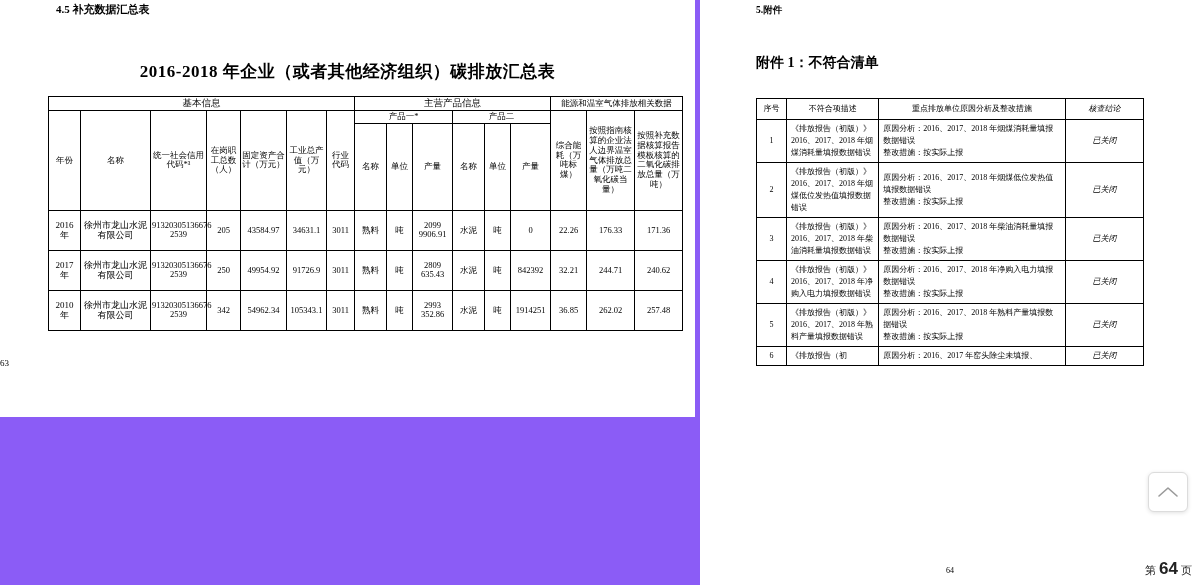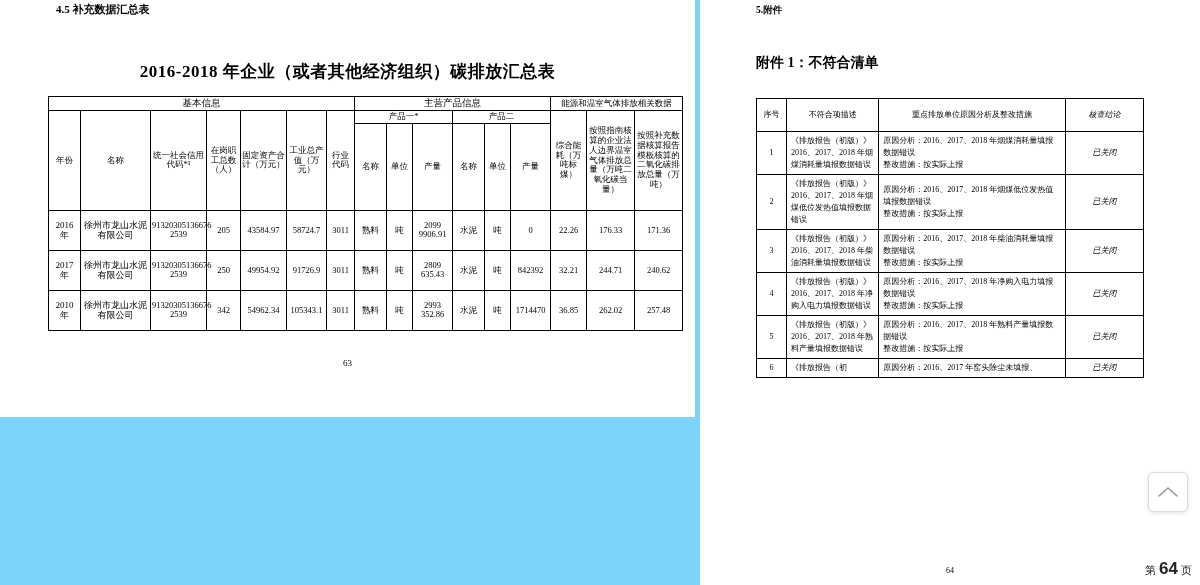--- a/index.html
+++ b/index.html
@@ -6,21 +6,21 @@
   html, body {
     margin: 0; padding: 0;
     width: 1200px; height: 585px;
     background: #e9e9e9;
     font-family: "Liberation Serif", "DejaVu Serif", serif;
     overflow: hidden;
   }
   .viewport {
     position: relative;
     width: 1200px; height: 585px;
-    background: #7dd3fc;
+    background: #8b5cf6;
   }
   
   .page-left {
     position: absolute;
     left: 0; top: 0;
     width: 695px; height: 417px;
     background: #ffffff;
   }
   .page-right {
     position: absolute;
@@ -66,21 +66,20 @@
     font-size: 8.5px;
   }
   #emission-table .grp { font-size: 9.5px; }
   #emission-table td.yr, #emission-table td.name { font-size: 9px; }
   #emission-table .hdr-tall { height: 100px; }
   #emission-table td.data { height: 40px; }
   .pg-num-left {
     position: absolute;
     left: 0; top: 358px;
     width: 695px;
-    text-align: center;
     font-size: 9px;
   }
   
   .right-sec-head { position: absolute; left: 56px; top: 4px; font-size: 9.5px; }
   .attach-title {
     position: absolute;
     left: 56px; top: 54px;
     font-size: 14px;
     font-weight: bold;
   }
@@ -88,21 +87,21 @@
     position: absolute;
     left: 56px; top: 66px;
     width: 388px;
     font-size: 8px;
   }
   #nonconform-table td { padding: 3px 4px; }
   #nonconform-table td.c-no { width: 30px; text-align: center; }
   #nonconform-table td.c-desc { width: 92px; text-align: left; line-height: 1.5; }
   #nonconform-table td.c-meas { width: 186px; text-align: left; line-height: 1.5; }
   #nonconform-table td.c-concl { width: 78px; text-align: center; font-style: italic; }
-  #nonconform-table tr.head td { text-align: center; font-size: 8px; padding: 10px 3px; }
+  #nonconform-table tr.head td { text-align: center; font-size: 8px; padding: 4px 3px; }
   .pg-num-right {
     position: absolute;
     left: 0; top: 566px;
     width: 500px;
     text-align: center;
     font-size: 8px;
   }
   
   .scroll-top-btn {
     position: absolute;
@@ -187,21 +186,21 @@
           <td rowspan="2">产量</td>
         </tr>
         <tr style="height:4px"></tr>
 
         <tr>
           <td class="data yr">2016 年</td>
           <td class="data name">徐州市龙山水泥有限公司</td>
           <td class="data">91320305136676 2539</td>
           <td class="data">205</td>
           <td class="data">43584.97</td>
-          <td class="data">58724.7</td>
+          <td class="data">34631.1</td>
           <td class="data">3011</td>
           <td class="data">熟料</td>
           <td class="data">吨</td>
           <td class="data">2099 9906.91</td>
           <td class="data">水泥</td>
           <td class="data">吨</td>
           <td class="data">0</td>
           <td class="data">22.26</td>
           <td class="data">176.33</td>
           <td class="data">171.36</td>
@@ -232,21 +231,21 @@
           <td class="data">91320305136676 2539</td>
           <td class="data">342</td>
           <td class="data">54962.34</td>
           <td class="data">105343.1</td>
           <td class="data">3011</td>
           <td class="data">熟料</td>
           <td class="data">吨</td>
           <td class="data">2993 352.86</td>
           <td class="data">水泥</td>
           <td class="data">吨</td>
-          <td class="data">1714470</td>
+          <td class="data">1914251</td>
           <td class="data">36.85</td>
           <td class="data">262.02</td>
           <td class="data">257.48</td>
         </tr>
       </tbody>
     </table>
 
     <div class="pg-num-left">63</div>
   </div>
 

